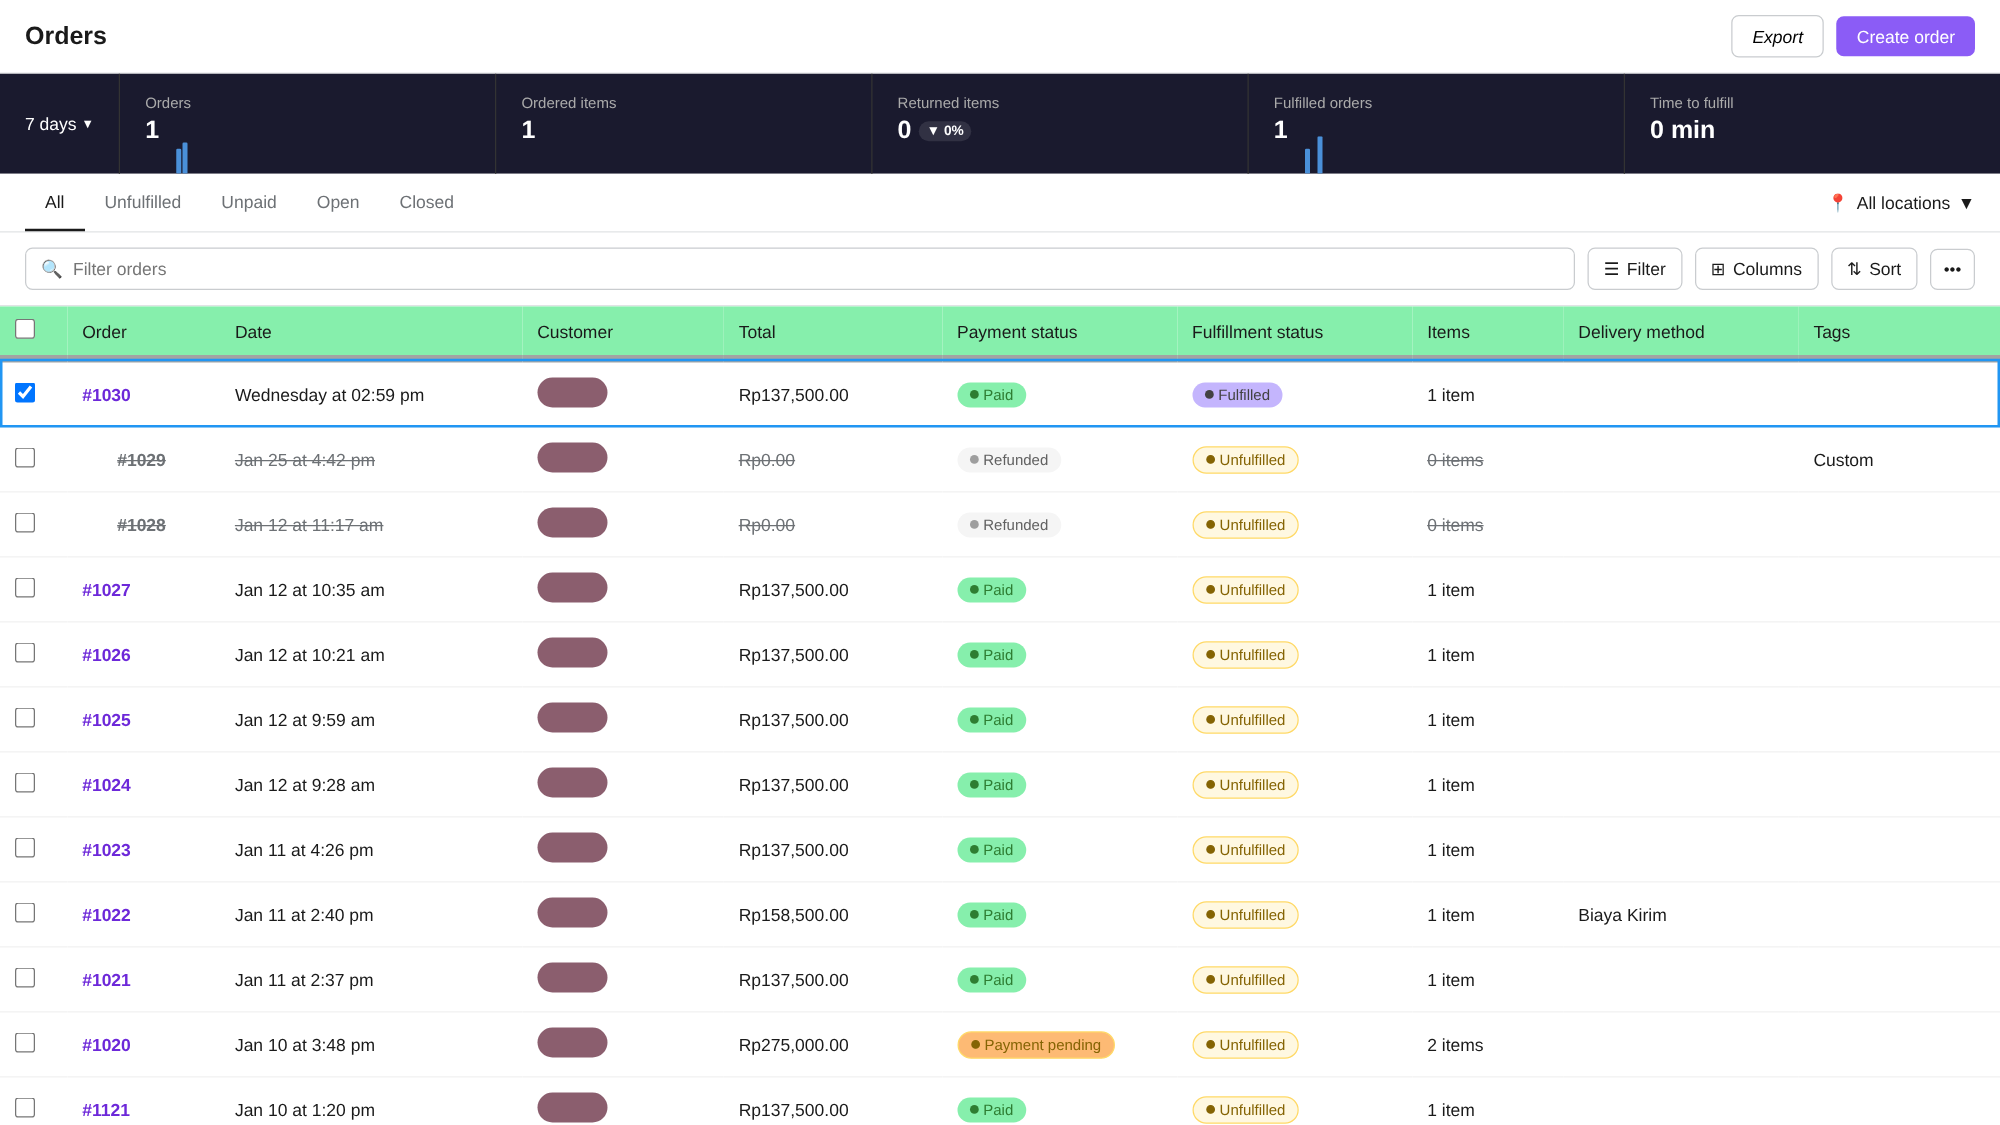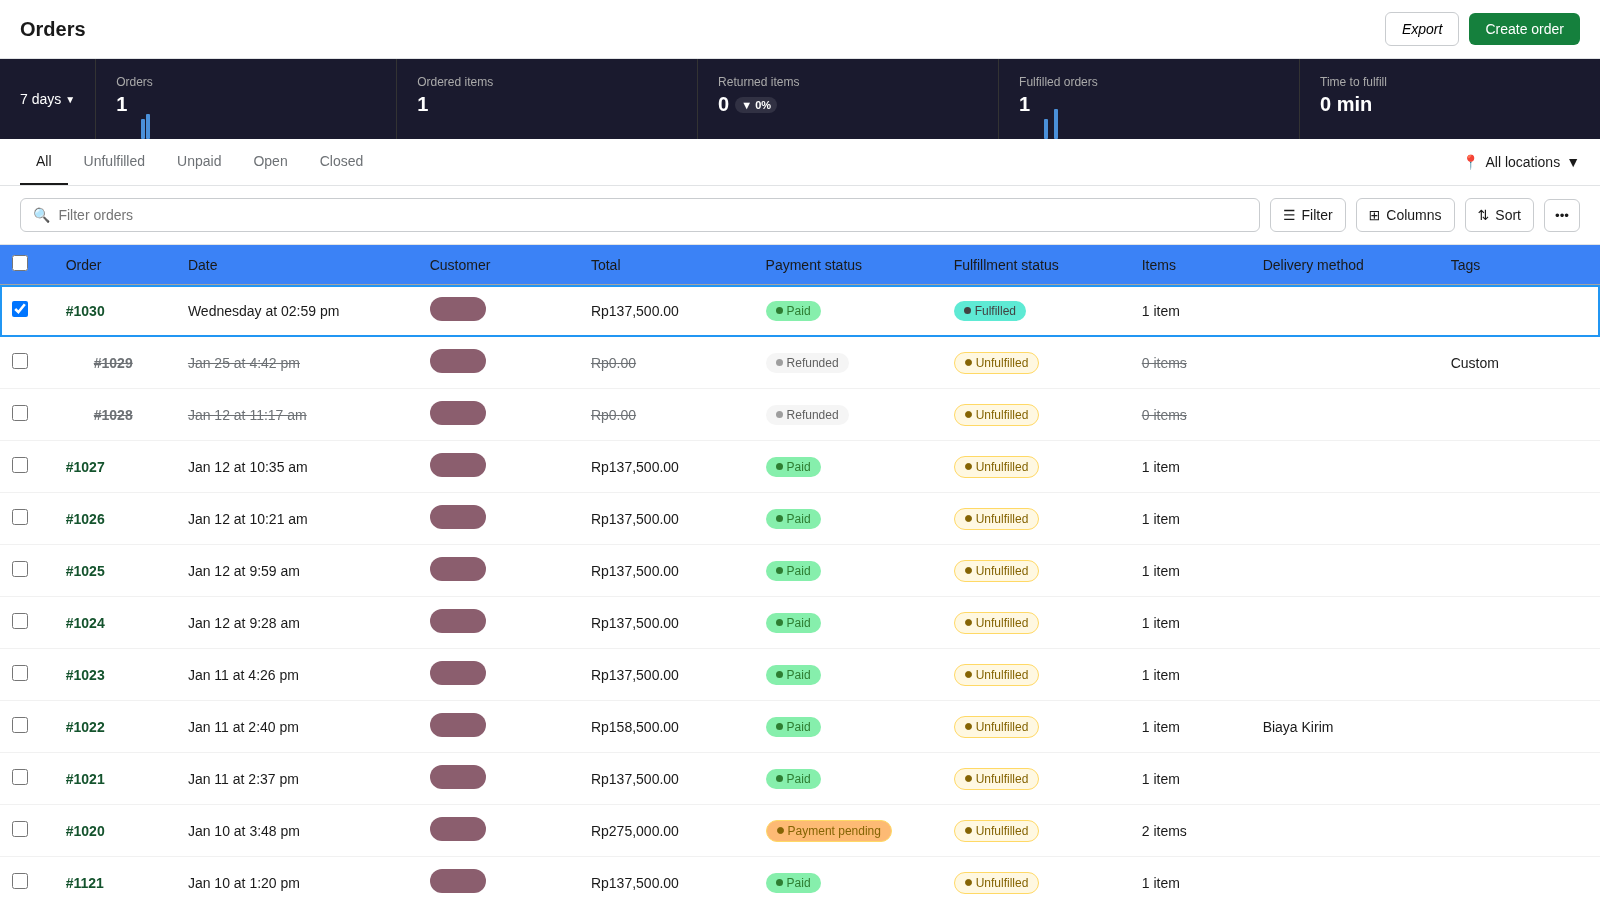--- a/index.html
+++ b/index.html
@@ -19,21 +19,21 @@
       background: #fff;
       border: 1px solid #c9cccf;
       border-radius: 6px;
       padding: 8px 16px;
       font-size: 14px;
       cursor: pointer;
       font-weight: 500;
       font-style: italic;
     }
     .btn-create {
-      background: #15803d;
+      background: #8b5cf6;
       color: #fff;
       border: none;
       border-radius: 6px;
       padding: 8px 16px;
       font-size: 14px;
       cursor: pointer;
       font-weight: 500;
     }
 
     .stats-bar {
@@ -169,36 +169,36 @@
     table {
       width: 100%;
       border-collapse: collapse;
       font-size: 14px;
     }
     thead th {
       text-align: left;
       padding: 10px 12px;
       font-weight: 500;
       color: #1a1a1a;
-      border-bottom: 1px solid #a3a3a3;
-      background: #3b82f6;
+      border-bottom: 6px solid #a3a3a3;
+      background: #86efac;
     }
     tbody tr {
       border-bottom: 1px solid #f1f1f1;
     }
     tbody tr.selected-row {
       outline: 2px solid #2196f3;
       outline-offset: -2px;
     }
     tbody td {
       padding: 12px 12px;
       color: #1a1a1a;
       vertical-align: middle;
     }
-    .order-link { color: #14532d; font-weight: 600; text-decoration: none; }
+    .order-link { color: #6d28d9; font-weight: 600; text-decoration: none; }
     .order-link.strikethrough { text-decoration: line-through; color: #6d7175; margin-left: 28px; }
     .date-text { color: #1a1a1a; }
     .date-text.strikethrough { text-decoration: line-through; color: #6d7175; }
     .amount { font-weight: 400; }
     .amount.strikethrough { text-decoration: line-through; color: #6d7175; }
     .items-text.strikethrough { text-decoration: line-through; color: #6d7175; }
 
     .customer-avatar {
       width: 56px;
       height: 24px;
@@ -217,21 +217,21 @@
       font-weight: 500;
     }
     .badge-dot { width: 7px; height: 7px; border-radius: 50%; }
     .badge-paid { background: #86efac; color: #2e7d32; }
     .badge-paid .badge-dot { background: #2e7d32; }
     .badge-refunded { background: #f5f5f5; color: #616161; }
     .badge-refunded .badge-dot { background: #9e9e9e; }
     .badge-payment-pending { background: #fdba74; color: #856404; border: 1px solid #ffd966; }
     .badge-payment-pending .badge-dot { background: #856404; border: 1px solid #856404; border-radius: 50%; width: 7px; height: 7px; }
 
-    .badge-fulfilled { background: #5eead4; color: #424242; }
+    .badge-fulfilled { background: #c4b5fd; color: #424242; }
     .badge-fulfilled .badge-dot { background: #424242; }
     .badge-unfulfilled { background: #fff8e1; color: #856404; border: 1px solid #ffd966; }
     .badge-unfulfilled .badge-dot { background: #856404; border: 1px solid #856404; }
 
     .checkbox-cell { width: 40px; }
     input[type="checkbox"] { width: 16px; height: 16px; cursor: pointer; }
 
     .col-order { width: 80px; }
     .col-date { width: 180px; }
     .col-customer { width: 120px; }

